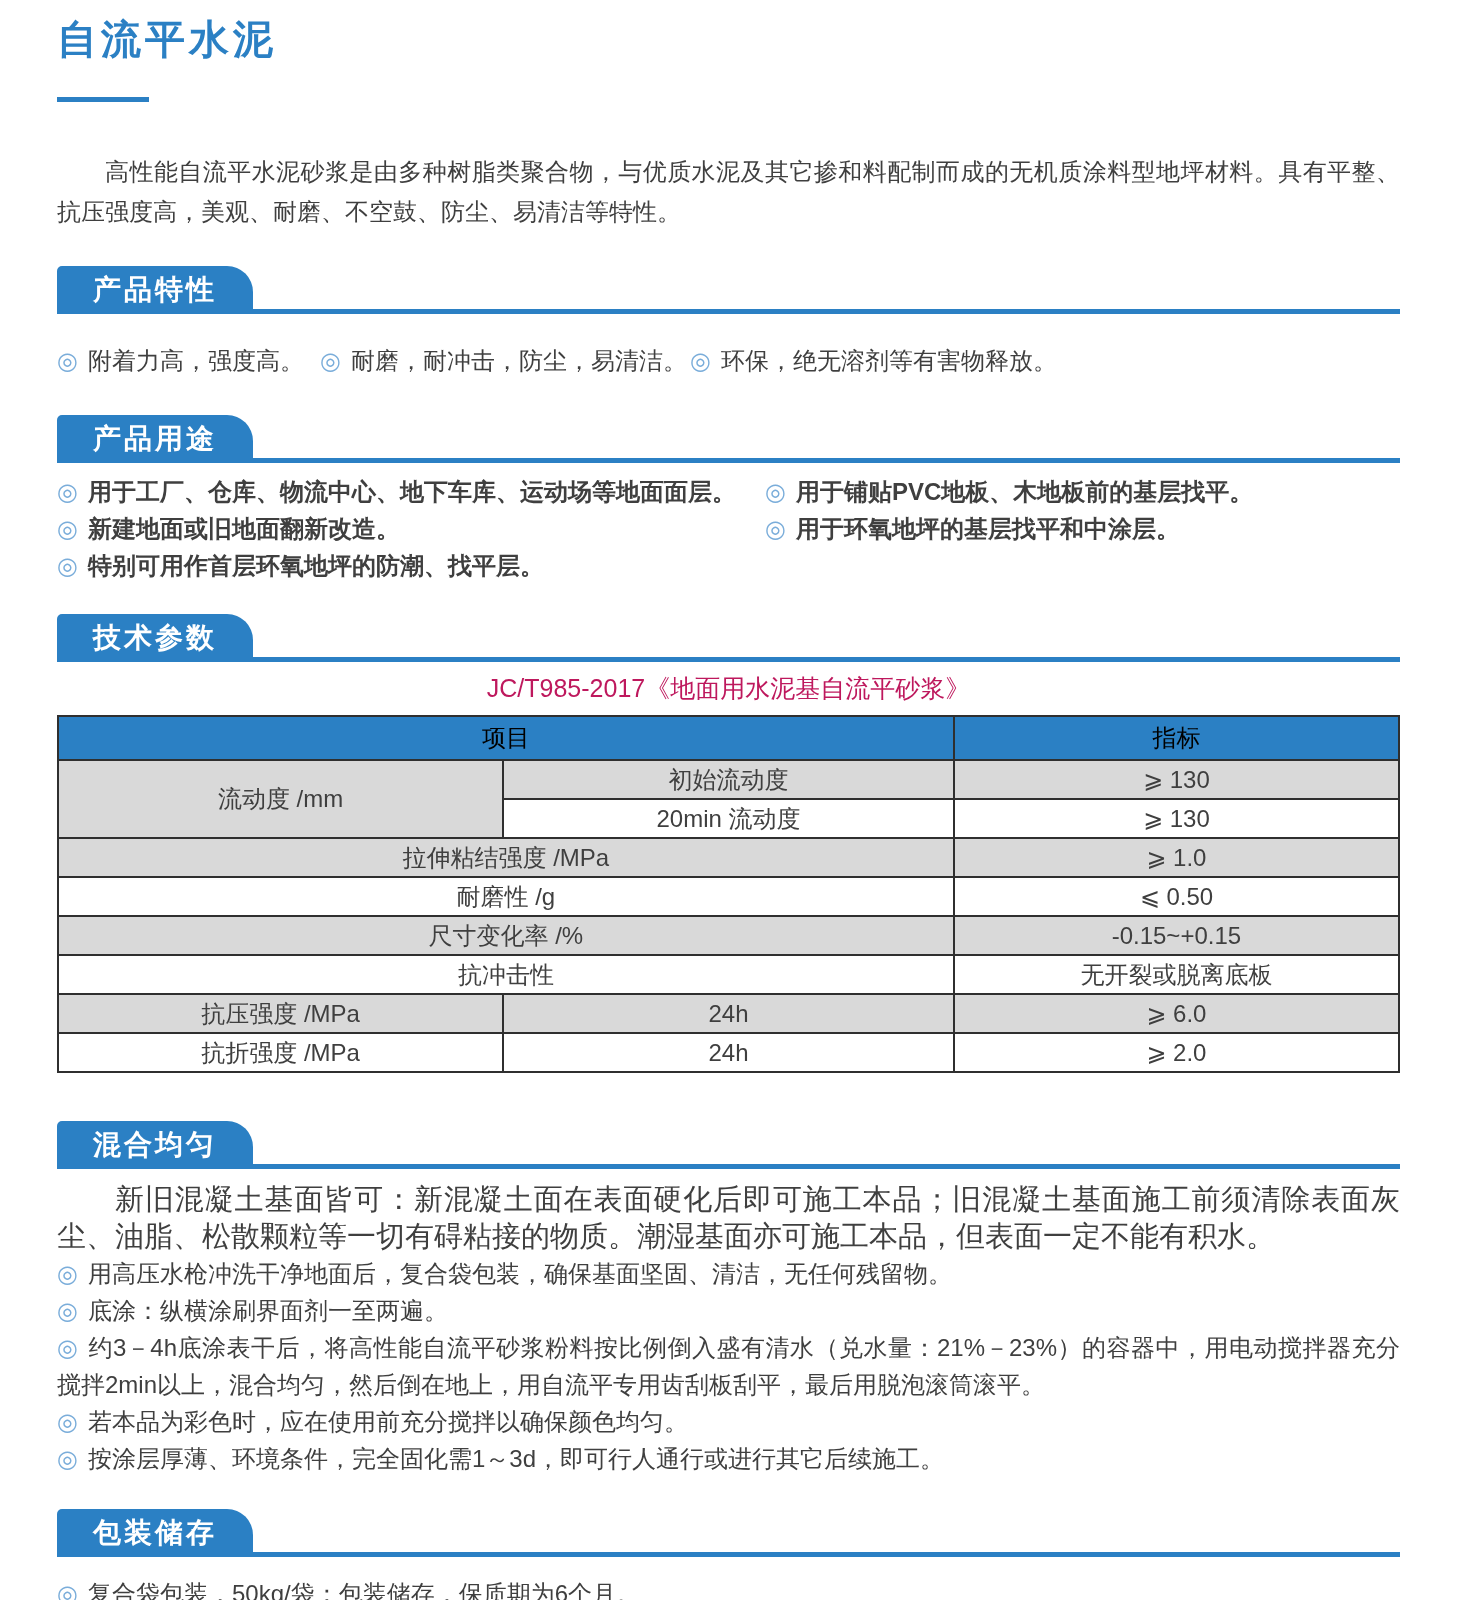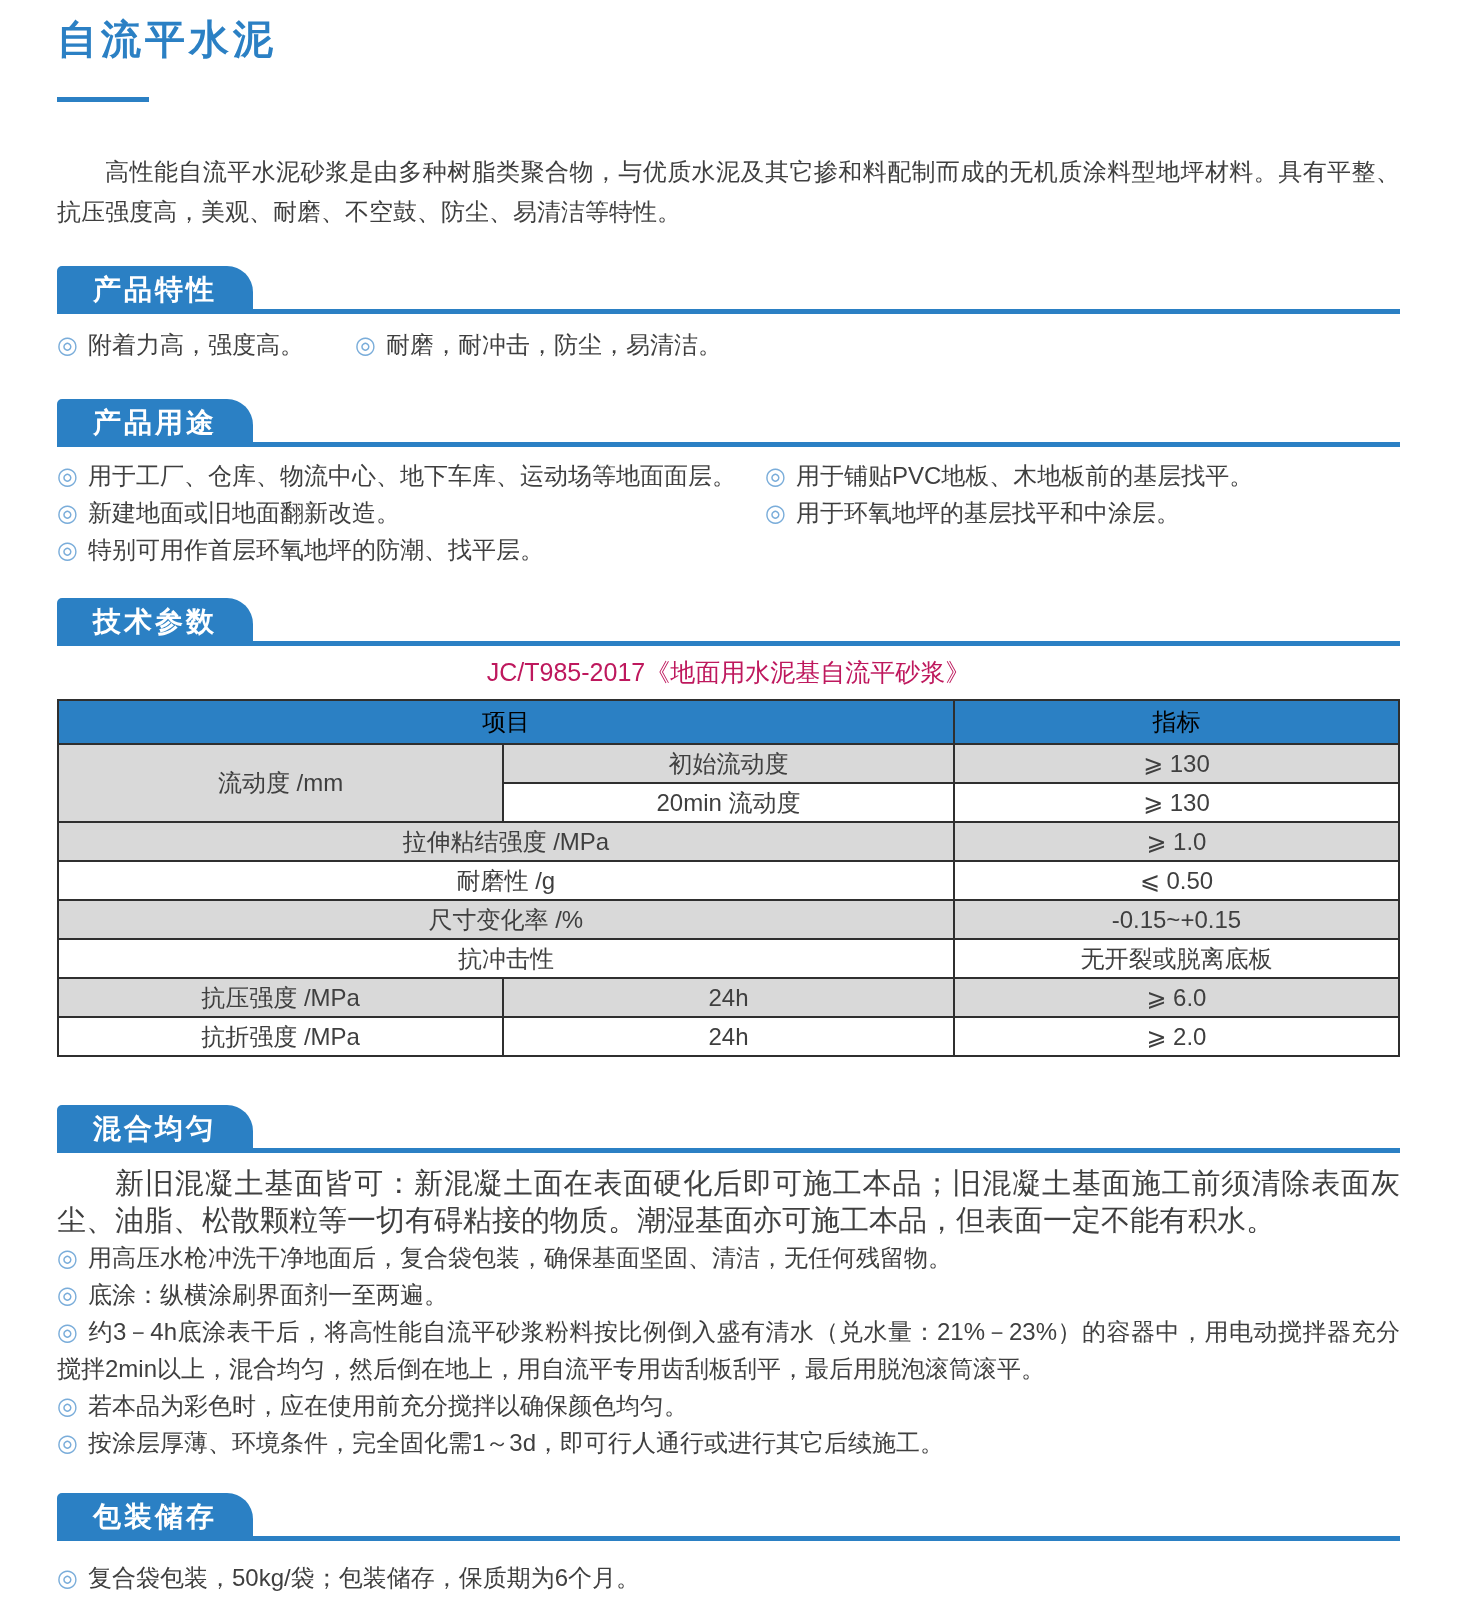--- a/index.html
+++ b/index.html
@@ -21,26 +21,26 @@
     letter-spacing:3px;border-radius:5px 26px 0 0;}
   .banner-features{margin-top:34px;}
   .banner-uses{margin-top:36px;}
   .banner-tech{margin-top:30px;}
   .banner-process{margin-top:48px;}
   .banner-packaging{margin-top:32px;}
 
   
   .bullet-item{font-size:24px;line-height:37px;color:#3f3f3f;}
   .bullet-icon{color:var(--bullet);margin-right:10px;}
-  .feature-row{display:flex;margin-top:12px;gap:35px;}
+  .feature-row{display:flex;margin-top:28px;}
   .feature-row .bullet-item{white-space:nowrap;flex:0 0 auto;}
   .feature-row .bullet-item:nth-child(1){width:263px;}
   .feature-row .bullet-item:nth-child(2){width:370px;}
   .uses-columns{display:flex;margin-top:10px;}
-  .uses-col{display:block;}
+  .uses-col{display:block;font-weight:bold;}
   .uses-col .bullet-item{white-space:nowrap;}
   .uses-left{flex:0 0 708px;}
   .uses-right{flex:1 1 auto;}
 
   
   .standard{margin-top:10px;text-align:center;font-size:25px;color:#be185d;}
   table.tech{width:100%;border-collapse:collapse;margin-top:10px;font-size:24px;table-layout:fixed;}
   table.tech th,table.tech td{border:2px solid #2f2f2f;text-align:center;padding:0 6px;
     height:37px;font-weight:normal;overflow:hidden;}
   table.tech thead th{background:var(--blue);color:#000000;height:42px;}
@@ -64,20 +64,21 @@
 
   <div class="banner banner-features">
     <span class="banner-line"></span>
     <span class="banner-tab">
       <span>产品特性</span>
     </span>
   </div>
   <div class="feature-row">
       <div class="bullet-item"><span class="bullet-icon">◎</span><span>附着力高，强度高。</span></div>
       <div class="bullet-item"><span class="bullet-icon">◎</span><span>耐磨，耐冲击，防尘，易清洁。</span></div>
+      <div class="bullet-item"><span class="bullet-icon">◎</span><span>环保，绝无溶剂等有害物释放。</span></div>
     </div>
 
   <div class="banner banner-uses">
     <span class="banner-line"></span>
     <span class="banner-tab">
       <span>产品用途</span>
     </span>
   </div>
   <div class="uses-columns">
     <div class="uses-col uses-left">

